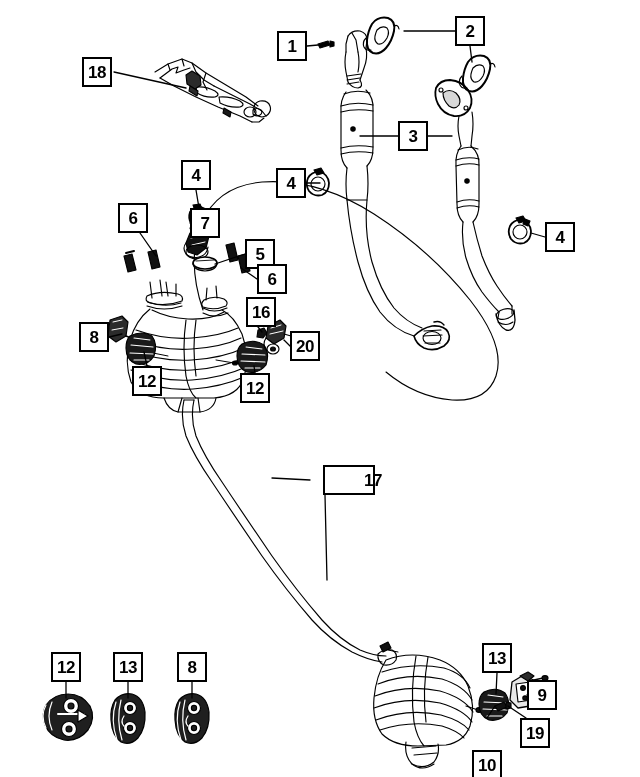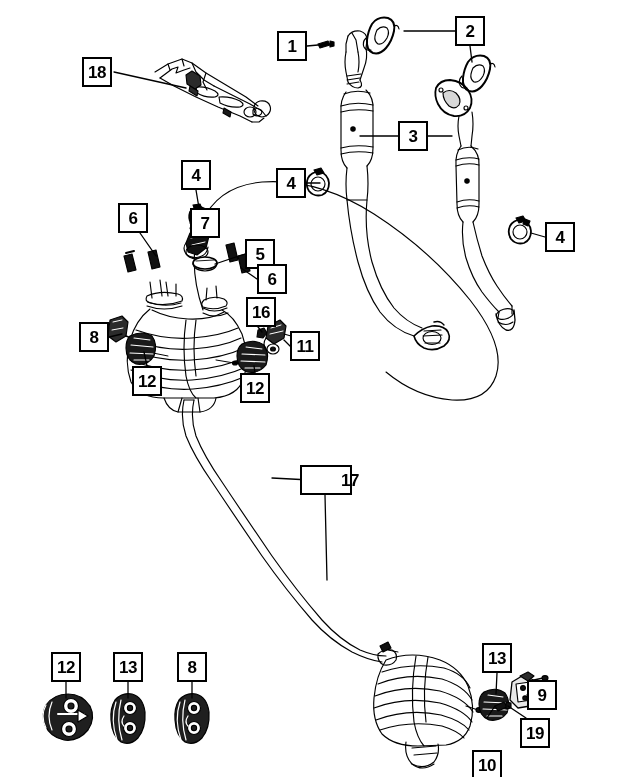--- a/index.html
+++ b/index.html
@@ -454,25 +454,25 @@
 <div class="callout" style="left:482px;top:643px;">
   <span class="cnum">13</span>
     </div>
 <div class="callout" style="left:113px;top:652px;">
   <span class="cnum">13</span>
     </div>
 <div class="callout" style="left:177px;top:652px;">
   <span class="cnum">8</span>
     </div>
 <div class="callout" style="left:290px;top:331px;">
-  <span class="cnum">11</span>
+  <span class="cnum">20</span>
     </div>
 <div class="callout" style="left:246px;top:297px;">
   <span class="cnum">16</span>
     </div>
-<div class="callout" style="left:300px;top:465px;padding-left:48px;">
+<div class="callout" style="left:323px;top:465px;padding-left:48px;">
   <span class="cnum">17</span>
     </div>
 <div class="callout" style="left:82px;top:57px;">
   <span class="cnum">18</span>
     </div>
 
 </div>
 
 </body></html>

